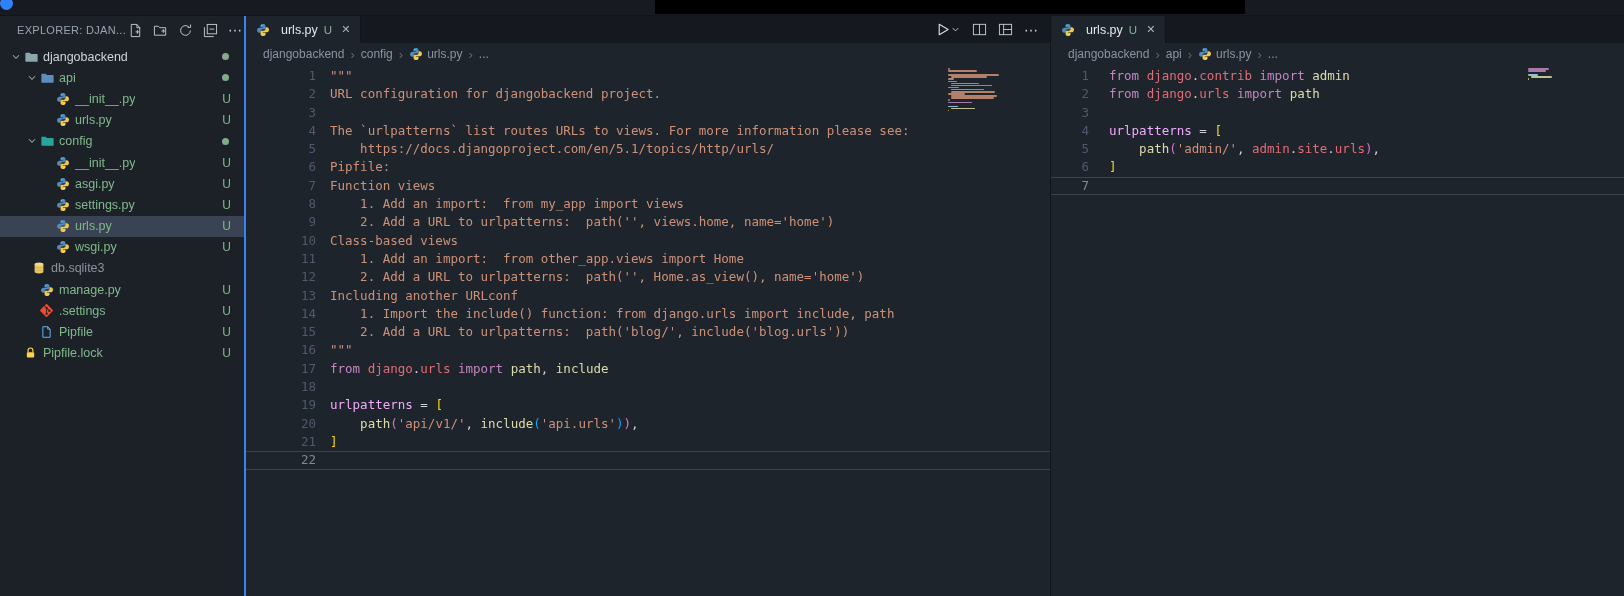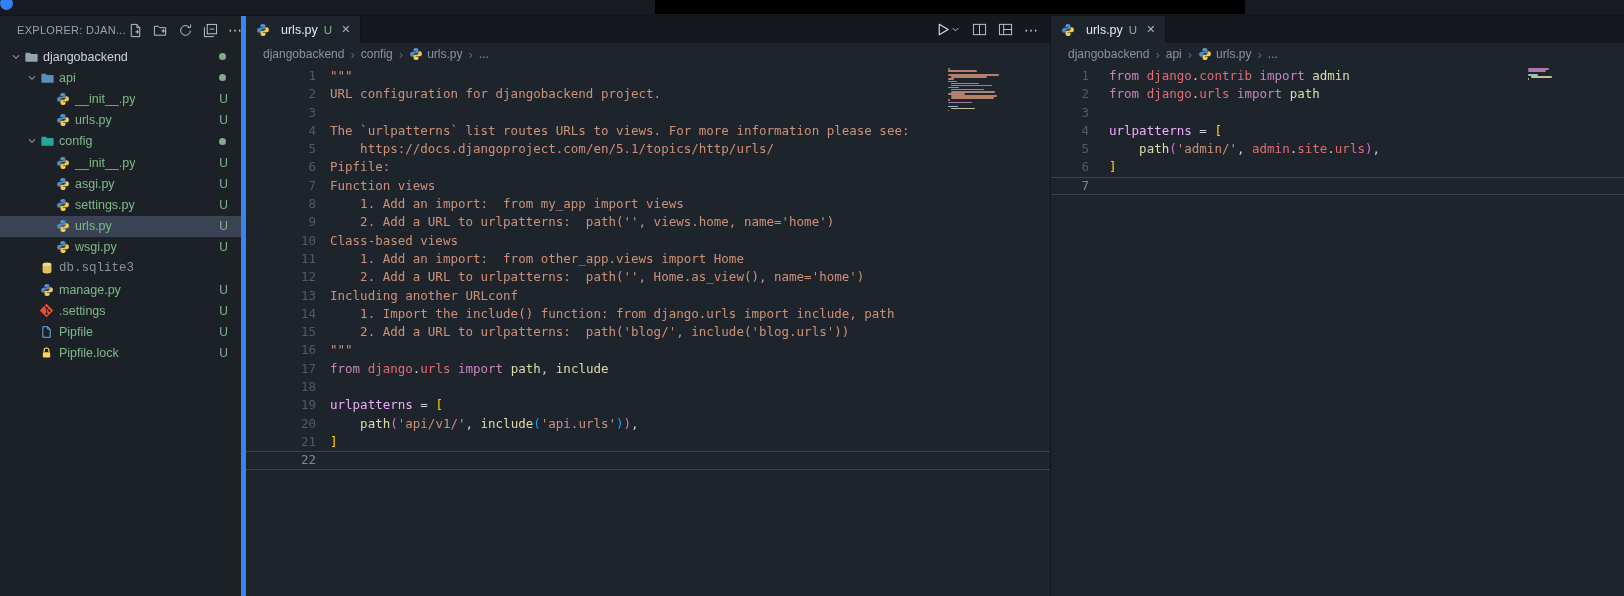--- a/index.html
+++ b/index.html
@@ -4,21 +4,21 @@
 <style>
   html,body{margin:0;padding:0;background:#101216;}
   .screen{width:1624px;height:596px;position:relative;overflow:hidden;background:#1e242c;
           font-family:"Liberation Sans", sans-serif; -webkit-font-smoothing:antialiased;}
   
   .titlebar{height:15px;background:#171a20;position:relative;border-bottom:1px solid #11141a;}
   .app-logo{position:absolute;left:0;top:-3px;width:13px;height:13px;border-radius:50%;background:#2f81f7;}
   .redaction{position:absolute;left:655px;top:0;width:590px;height:14px;background:#000;}
   
   .main{display:flex;height:580px;}
-  .sidebar{width:246px;flex:0 0 246px;background:#1c2128;border-right:5px solid #3b82f6;display:flex;flex-direction:column;box-sizing:border-box;}
+  .sidebar{width:246px;flex:0 0 246px;background:#1c2128;border-right:2px solid #3b82f6;display:flex;flex-direction:column;box-sizing:border-box;}
   .explorer-header{height:28px;display:flex;align-items:center;padding:0 8px 0 17px;}
   .explorer-title{font-size:11px;color:#9aa3af;letter-spacing:.3px;white-space:nowrap;}
   .explorer-actions{margin-left:auto;display:flex;gap:7px;align-items:center;color:#c3cad6;}
   .explorer-actions .abtn{display:flex;align-items:center;justify-content:center;width:18px;height:18px;border-radius:3px;cursor:pointer;}
   .more-glyph{font-size:14px;color:#c3cad6;line-height:10px;}
   
   .tree{padding-top:2px;}
   .tree-row{height:21.2px;display:flex;align-items:center;font-size:12.5px;color:#ced4dd;cursor:pointer;}
   .tree-row.selected{background:#3a4353;}
   .twisty{width:16px;flex:0 0 16px;display:flex;justify-content:center;align-items:center;}
@@ -258,21 +258,21 @@
                 <path fill="#f2c94c" d="M8.1 14.8c1.6 0 2.8-.7 2.8-2v-1.6h-3v-.5H12c1.5 0 2.8-1 2.8-3 0-1.9-1.1-2.9-2.6-2.9h-1.3v1.7c0 1.5-1.3 2.4-2.8 2.4H5.2v3.9c0 1.3 1.2 2 2.9 2z"></path>
                 <circle cx="6.6" cy="2.7" r=".55" fill="#fff"></circle>
                 <circle cx="9.4" cy="13.3" r=".55" fill="#fff"></circle>
               </svg>
             </span>
             <span class="tree-label untracked">wsgi.py</span>
             <span class="tbadges">
               <span class="badge-u">U</span>
             </span>
           </div>
-          <div class="tree-row" style="padding-left: 24px; font-family: Liberation Mono, monospace;">
+          <div class="tree-row" style="padding-left: 16px;">
             <span class="twisty"></span>
             <span class="ticon">
               <svg viewBox="0 0 16 16" width="14" height="14">
                 <path d="M3 3.6v8.8c0 1.1 2.2 2 5 2s5-.9 5-2V3.6" fill="#e7c664"></path>
                 <ellipse cx="8" cy="3.6" rx="5" ry="1.9" fill="#f3d98a"></ellipse>
                 <path d="M3 6.8c1 .8 2.9 1.3 5 1.3s4-.5 5-1.3M3 9.8c1 .8 2.9 1.3 5 1.3s4-.5 5-1.3" fill="none" stroke="#c9a84c" stroke-width=".7"></path>
               </svg>
             </span>
             <span class="tree-label ignored">db.sqlite3</span>
             <span class="tbadges"></span>
@@ -310,21 +310,21 @@
               <svg viewBox="0 0 16 16" width="13" height="14">
                 <path d="M3.5 1.5h6l3 3v10h-9z" fill="none" stroke="#64b5f6" stroke-width="1.2"></path>
                 <path d="M9.5 1.5v3h3" fill="none" stroke="#64b5f6" stroke-width="1.2"></path>
               </svg>
             </span>
             <span class="tree-label untracked">Pipfile</span>
             <span class="tbadges">
               <span class="badge-u">U</span>
             </span>
           </div>
-          <div class="tree-row" style="padding-left: 24px; text-align: center;">
+          <div class="tree-row" style="padding-left: 8px; text-align: center;">
             <span class="twisty"></span>
             <span class="ticon">
               <svg viewBox="0 0 16 16" width="13" height="14">
                 <path d="M5 7V4.9a3 3 0 0 1 6 0V7" fill="none" stroke="#ffd54f" stroke-width="1.4"></path>
                 <rect x="3.5" y="7" width="9" height="6.5" rx="1" fill="#ffd54f"></rect>
               </svg>
             </span>
             <span class="tree-label untracked">Pipfile.lock</span>
             <span class="tbadges">
               <span class="badge-u">U</span>

